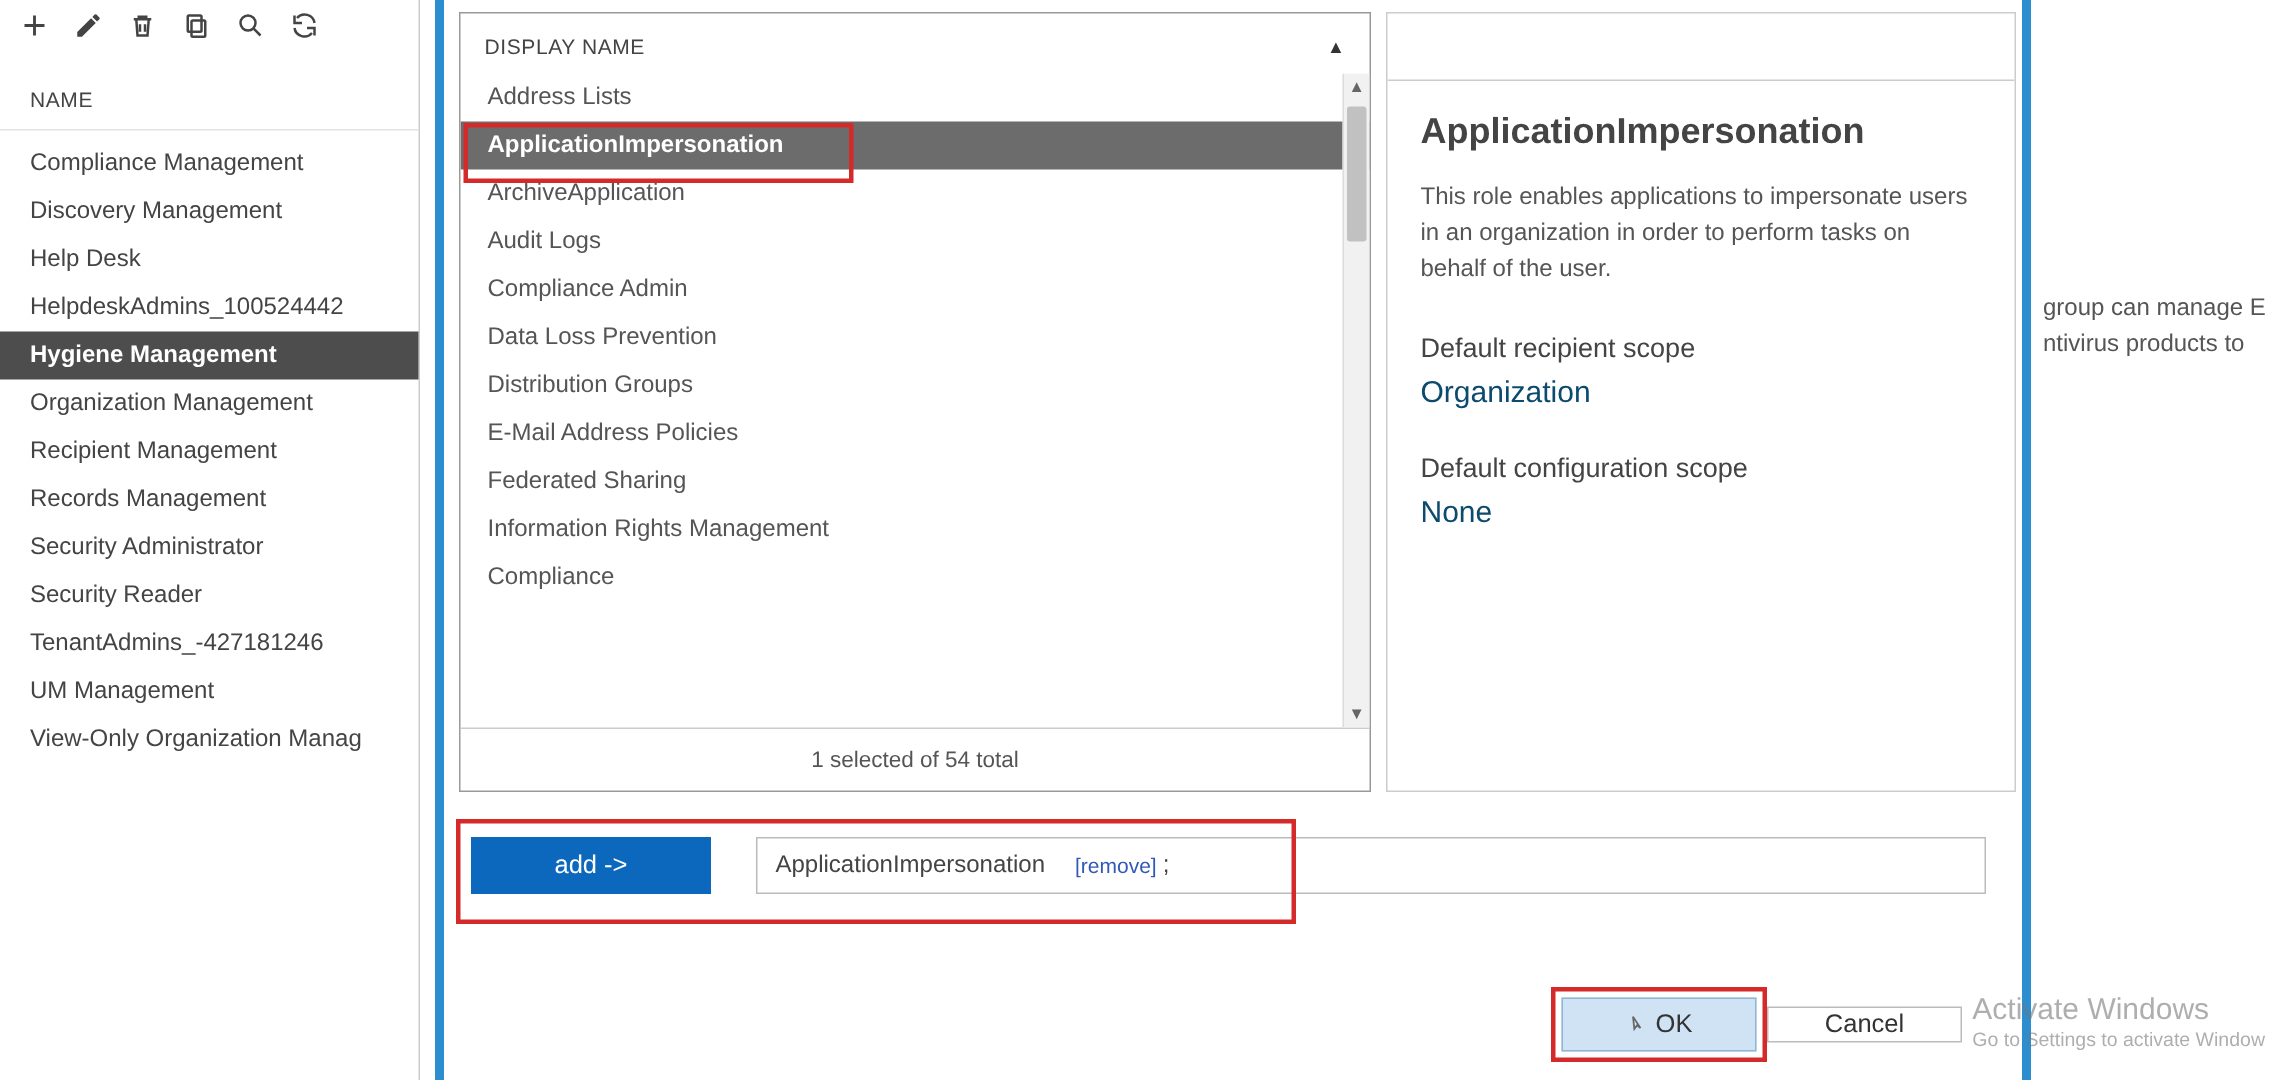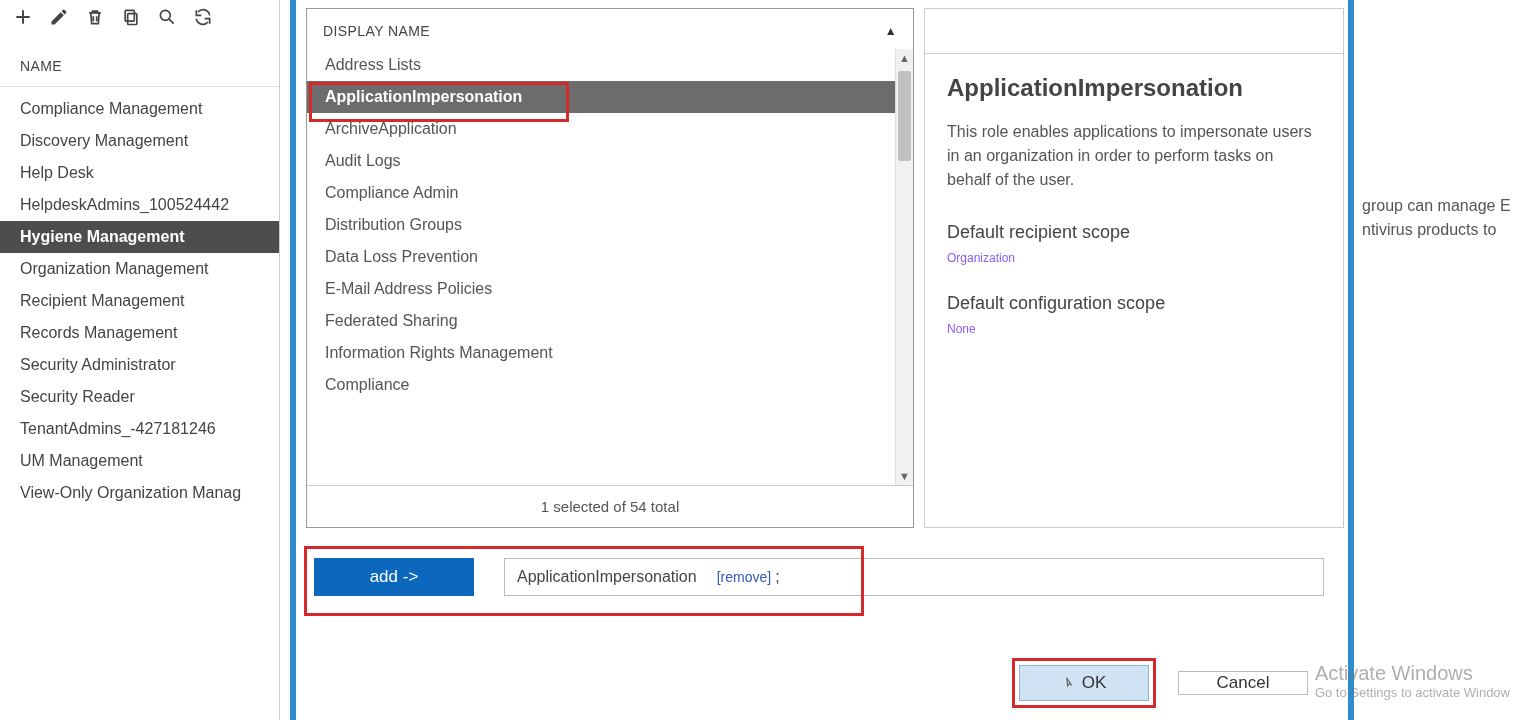--- a/index.html
+++ b/index.html
@@ -185,22 +185,22 @@
     color: #555;
     line-height: 1.5;
     margin-bottom: 30px;
   }
   .detail-label {
     font-size: 18px;
     color: #444;
     margin: 10px 0 8px 0;
   }
   .detail-value {
-    font-size: 12px;
-    color: #8b5cf6;
+    font-size: 20px;
+    color: #0c4a6e;
     margin-bottom: 28px;
   }
 
   
   .add-row-wrap {
     position: relative;
     margin-top: 22px;
     height: 70px;
   }
   .add-highlight {
@@ -243,21 +243,20 @@
     cursor: pointer;
     padding-left: 16px;
   }
 
   
   .dlg-footer {
     position: absolute;
     right: 40px;
     bottom: 12px;
     display: flex;
-    gap: 22px;
     align-items: center;
   }
   .btn-ok-wrap {
     position: relative;
     padding: 4px;
     border: 3px solid #d42a2a;
   }
   .btn-ok {
     width: 130px; height: 36px;
     background: #cfe3f4;
@@ -364,22 +363,22 @@
         <span>DISPLAY NAME</span>
         <span style="font-size:12px;color:#333;">▲</span>
       </div>
       <div class="role-list-scroll">
         <ul class="role-items" id="role-items">
             <li>Address Lists</li>
             <li class="selected">ApplicationImpersonation</li>
             <li>ArchiveApplication</li>
             <li>Audit Logs</li>
             <li>Compliance Admin</li>
+            <li>Data Loss Prevention</li>
             <li>Distribution Groups</li>
-            <li>Data Loss Prevention</li>
             <li>E-Mail Address Policies</li>
             <li>Federated Sharing</li>
             <li>Information Rights Management</li>
             <li>Compliance</li>
           </ul>
 
         <div class="highlight-red-inline" style="left:2px; top:33px; width:260px; height:40px;"></div>
         <div class="scrollbar-fake">
           <div class="scroll-up">▲</div>
           <div class="scroll-thumb"></div>

